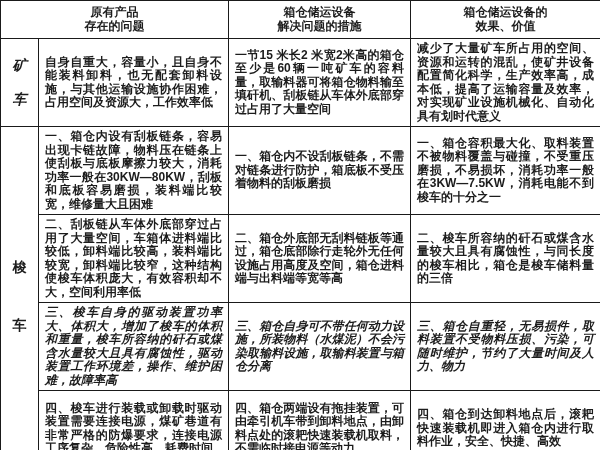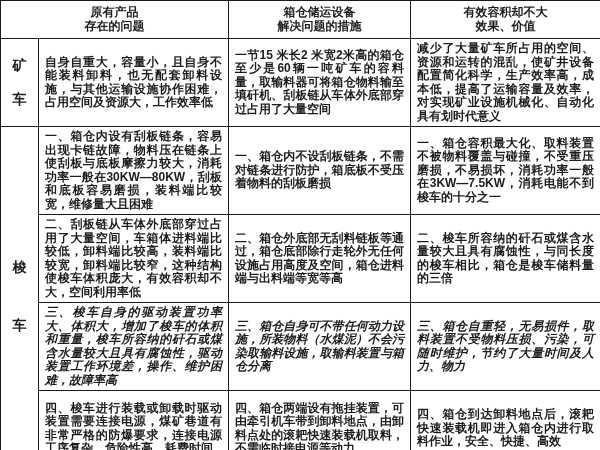--- a/index.html
+++ b/index.html
@@ -49,21 +49,21 @@
   th.rowlabel {
     text-align: center;
     padding: 0;
   }
   .rowlabel-text {
     display: inline-block;
     width: 1em;
     word-break: break-all;
     font-size: 14px;
   }
-  .label-minecar { line-height: 2.4; }
+  .label-minecar { line-height: 2.4; font-style: italic; }
   .label-shuttlecar { line-height: 4.1; text-align: right; }
   tr.r1 { height: 84px; }
   tr.r2 { height: 85px; }
   tr.r3 { height: 84px; margin-left: 16px; }
   tr.r4 { height: 83px; font-style: italic; }
   tr.r5 { height: 76px; }
 </style>
 </head>
 <body>
 
@@ -74,21 +74,21 @@
       <col style="width:190px">
       <col style="width:182px">
       <col style="width:190px">
     </colgroup>
     <tbody>
       <tr>
         <th class="colhead" colspan="2">原有产品
 存在的问题</th>
         <th class="colhead">箱仓储运设备
 解决问题的措施</th>
-        <th class="colhead">有效容积却不大
+        <th class="colhead">箱仓储运设备的
 效果、价值</th>
       </tr>
 
       <tr class="r1">
         <th class="rowlabel">
           <span class="rowlabel-text label-minecar">矿车</span>
         </th>
         <td class="body-cell">自身自重大，容量小，且自身不能装料卸料，也无配套卸料设施，与其他运输设施协作困难，占用空间及资源大，工作效率低</td>
         <td class="body-cell">一节15 米长2 米宽2米高的箱仓至少是60辆一吨矿车的容料量，取输料器可将箱仓物料输至填矸机、刮板链从车体外底部穿过占用了大量空间</td>
         <td class="body-cell">减少了大量矿车所占用的空间、资源和运转的混乱，使矿井设备配置简化科学，生产效率高，成本低，提高了运输容量及效率，对实现矿业设施机械化、自动化具有划时代意义</td>

